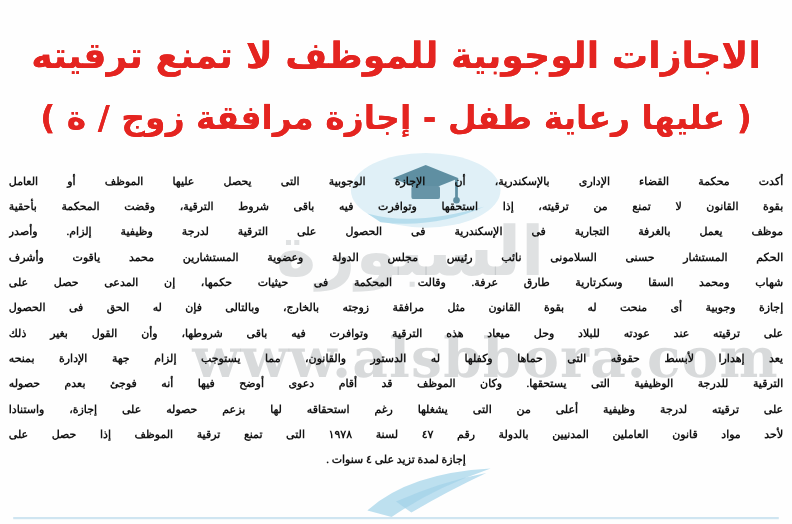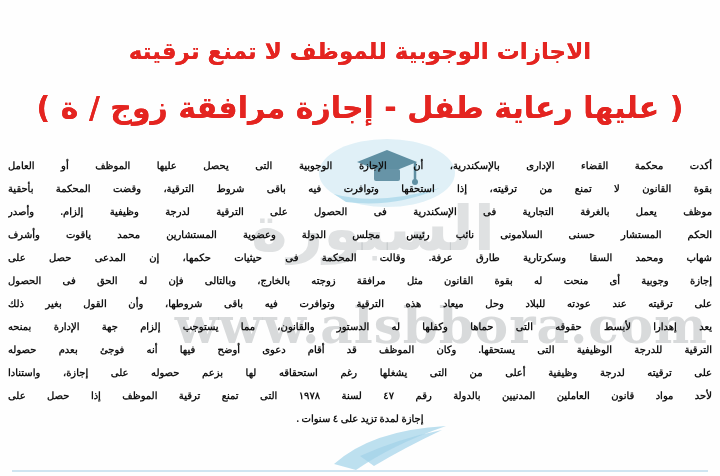--- a/index.html
+++ b/index.html
@@ -29,21 +29,21 @@
   .wm-baseline{
     position:absolute;top:470px;left:12px;right:12px;height:2px;
     background:rgba(150,200,226,0.45);
   }
   
   .content{position:relative;z-index:1;}
   .headline{
     text-align:center;color:#e42420;font-weight:bold;
     text-shadow:0 0 0.6px #e42420;
   }
-  .headline.l1{padding-top:30px;font-size:23px;line-height:42px;}
+  .headline.l1{padding-top:30px;font-size:33px;line-height:42px;}
   .headline.l2{margin-top:16px;font-size:30px;line-height:40px;}
   
   .body-text{margin-top:26px;padding:0 8px;color:#141414;}
   .bline{
     font-size:10px;font-weight:bold;line-height:23px;height:23px;
     text-align:justify;text-align-last:justify;
     overflow:hidden;white-space:nowrap;font-family:Liberation Serif, serif;
   }
   .bline.last{text-align:right;text-align-last:center;white-space:normal;}
 </style>

